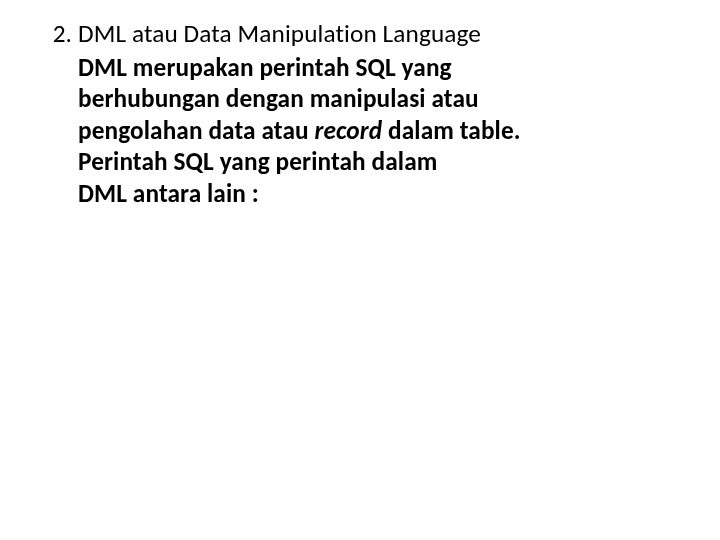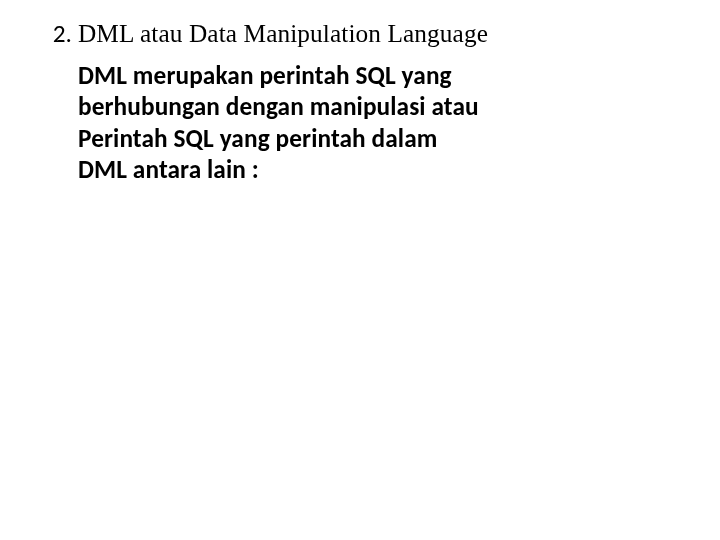--- a/index.html
+++ b/index.html
@@ -29,23 +29,22 @@
   .list-number {
     flex: 0 0 auto;
     width: 34px;
     text-align: right;
     padding-right: 6px;
   }
   .list-body {
     flex: 1 1 auto;
   }
   .heading-line {
-    margin-bottom: 10px;
+    margin-bottom: 2px;
     letter-spacing: 0.1px;
-    font-family: Liberation Serif, serif;
   }
   .para {
     letter-spacing: 0.1px;
   }
   .para .row {
     display: block;
     font-weight: bold;
   }
   .italic {
     font-style: italic;
@@ -55,18 +54,19 @@
 <body>
 
 <div class="slide">
   <div class="list-item">
     <div class="list-number">2.</div>
     <div class="list-body">
       <div class="heading-line">DML atau Data Manipulation Language</div>
       <div class="para">
         <span class="row">DML  merupakan  perintah  SQL  yang</span>
         <span class="row">berhubungan  dengan  manipulasi  atau</span>
+        <span class="row"><span>pengolahan data atau </span><span class="italic">record</span><span> dalam table.</span></span>
         <span class="row">Perintah SQL yang perintah dalam</span>
         <span class="row">DML antara lain :</span>
       </div>
     </div>
   </div>
 </div>
 
 </body></html>

